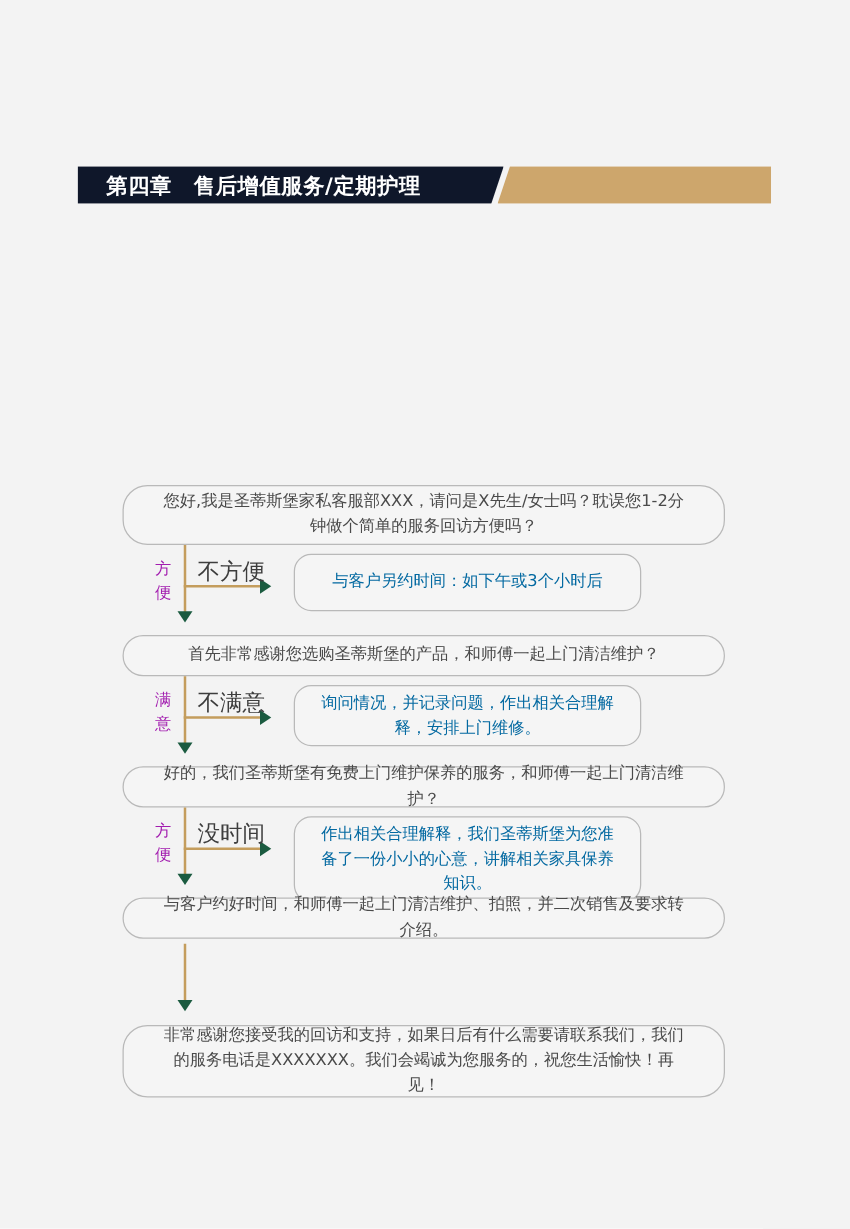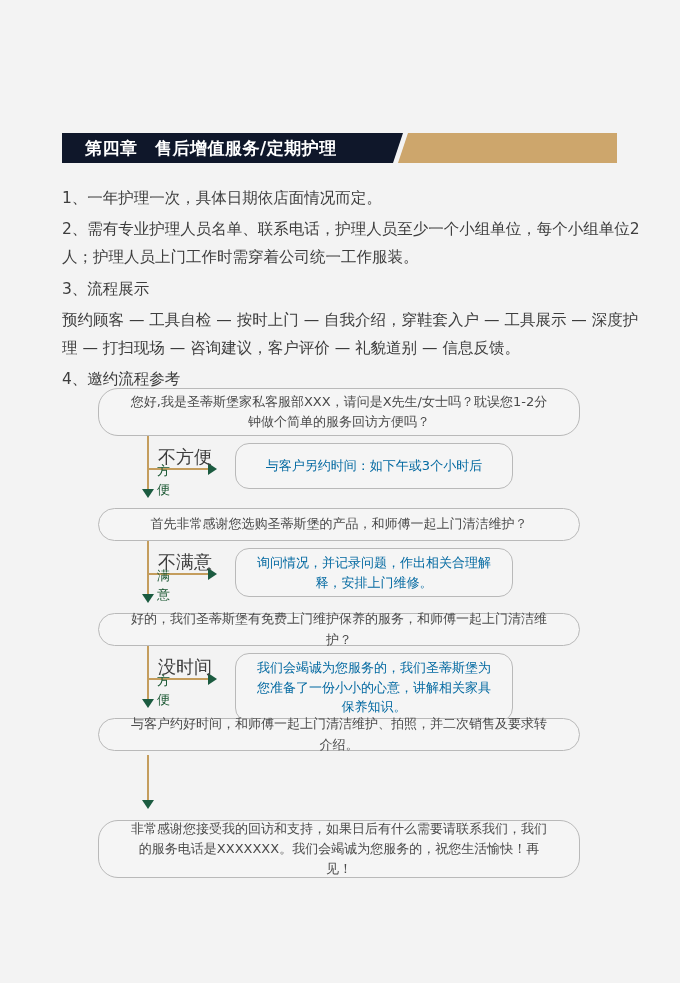--- a/index.html
+++ b/index.html
@@ -66,22 +66,22 @@
     border-left:6px solid transparent; border-right:6px solid transparent;
     border-top:9px solid #1b5b40;
   }
   .hline  { position:absolute; left:49px; top:32px; width:62px; height:2px; background:#c49d5d; }
   .harrow {
     position:absolute; left:110px; top:27px; width:0; height:0;
     border-top:6px solid transparent; border-bottom:6px solid transparent;
     border-left:9px solid #1b5b40;
   }
   .down-label {
-    position:absolute; left:26px; top:26px; width:15px;
-    font-size:13px; line-height:1.45; color:#14532d; word-break:break-all;margin-left:33px;
+    position:absolute; left:26px; top:11px; width:15px;
+    font-size:13px; line-height:1.45; color:#a21caf; word-break:break-all;
   }
   .right-label {
     position:absolute; left:60px; top:9px;
     font-size:18px; color:#3d3d3d; white-space:nowrap;
   }
   .side-box {
     position:absolute; left:137px; top:7px; width:278px; min-height:46px;
     border:1px solid #b9b9b9; border-radius:14px; background:#f5f5f5;
     display:flex; align-items:center; justify-content:center;
     text-align:center; font-size:13px; color:#0369a1; line-height:1.5;
@@ -101,27 +101,20 @@
 
 <div class="page">
 
   <div class="banner">
     <div class="banner-green">
       <span class="title">第四章　售后增值服务/定期护理</span>
     </div>
     <div class="banner-tan"></div>
   </div>
 
-  <div class="intro">
-    <p>1、一年护理一次，具体日期依店面情况而定。</p>
-    <p>2、需有专业护理人员名单、联系电话，护理人员至少一个小组单位，每个小组单位2人；护理人员上门工作时需穿着公司统一工作服装。</p>
-    <p>3、流程展示</p>
-    <p>预约顾客 — 工具自检 — 按时上门 — 自我介绍，穿鞋套入户 — 工具展示 — 深度护理 — 打扫现场 — 咨询建议，客户评价 — 礼貌道别 — 信息反馈。</p>
-    <p>4、邀约流程参考</p>
-  </div>
 
   <div class="flow">
 
     <div class="fbox box1">您好,我是圣蒂斯堡家私客服部XXX，请问是X先生/女士吗？耽误您1-2分钟做个简单的服务回访方便吗？</div>
 
     <div class="branch br1">
       <div class="vline"></div>
       <div class="varrow"></div>
       <div class="hline"></div>
       <div class="harrow"></div>
@@ -144,21 +137,21 @@
 
     <div class="fbox box3">好的，我们圣蒂斯堡有免费上门维护保养的服务，和师傅一起上门清洁维护？</div>
 
     <div class="branch br3">
       <div class="vline"></div>
       <div class="varrow"></div>
       <div class="hline"></div>
       <div class="harrow"></div>
       <div class="down-label">方便</div>
       <div class="right-label">没时间</div>
-      <div class="side-box">我们会竭诚为您服务的，我们圣蒂斯堡为您准备了一份小小的心意，讲解相关家具保养知识。</div>
+      <div class="side-box">作出相关合理解释，我们圣蒂斯堡为您准备了一份小小的心意，讲解相关家具保养知识。</div>
     </div>
 
     <div class="fbox box4">与客户约好时间，和师傅一起上门清洁维护、拍照，并二次销售及要求转介绍。</div>
 
     <div class="long-arrow">
       <div class="vline2"></div>
       <div class="varrow2"></div>
     </div>
 
     <div class="fbox box5">非常感谢您接受我的回访和支持，如果日后有什么需要请联系我们，我们的服务电话是XXXXXXX。我们会竭诚为您服务的，祝您生活愉快！再见！</div>

